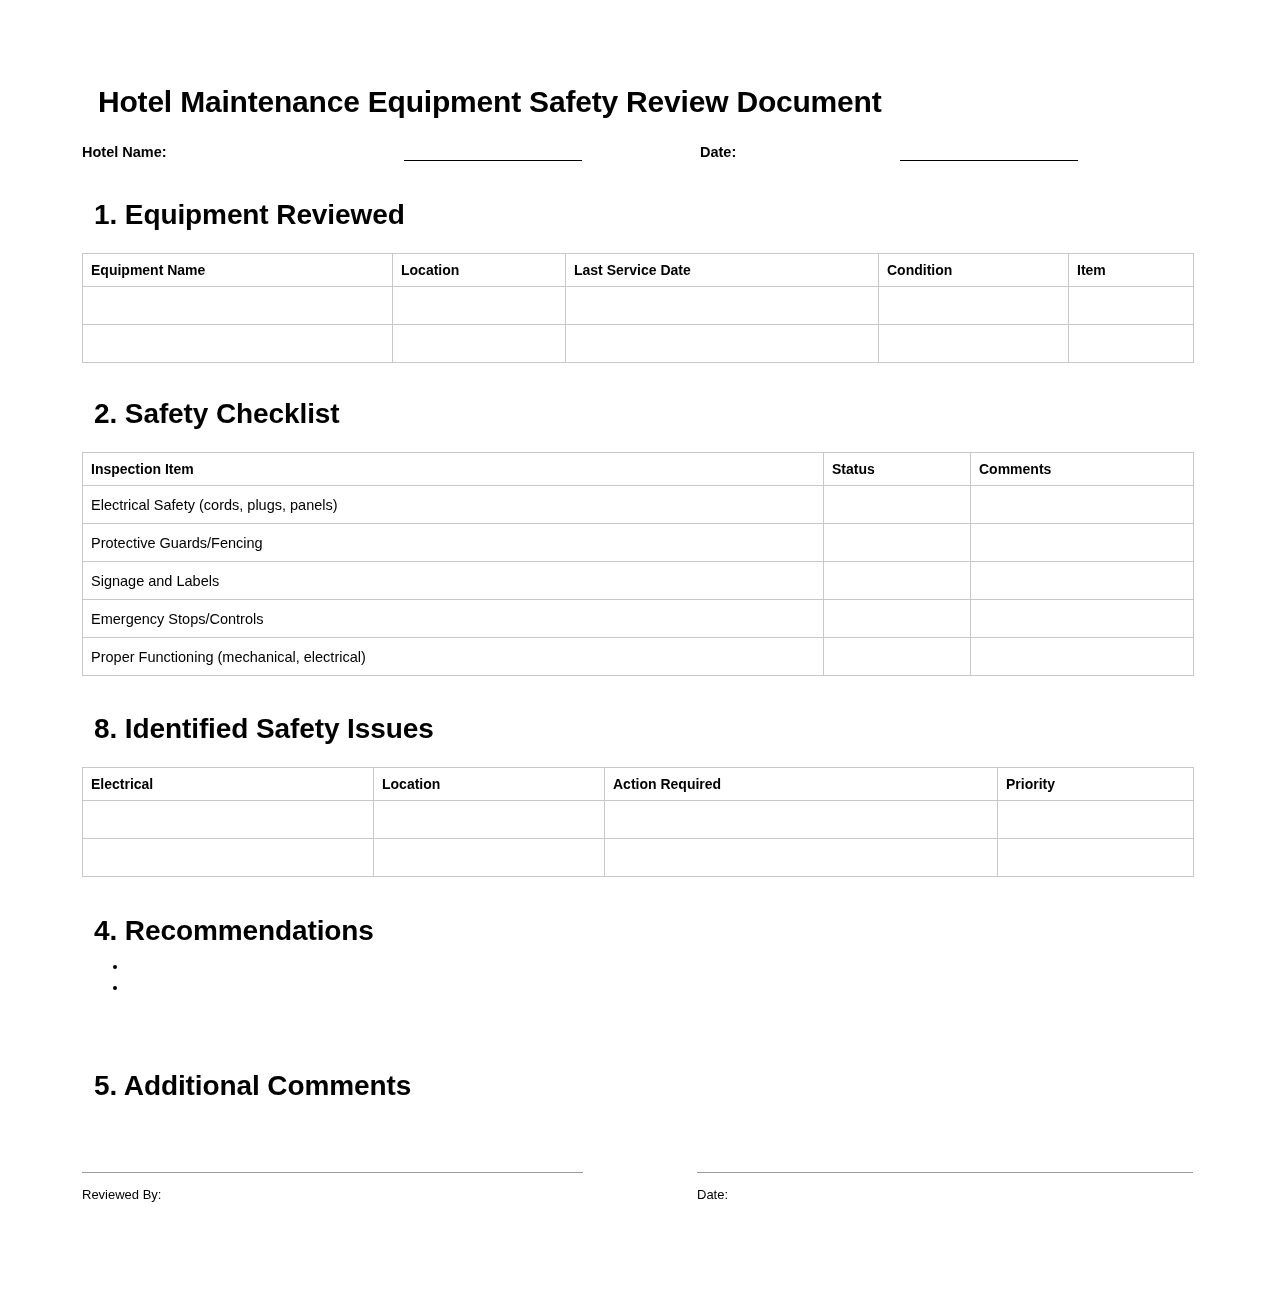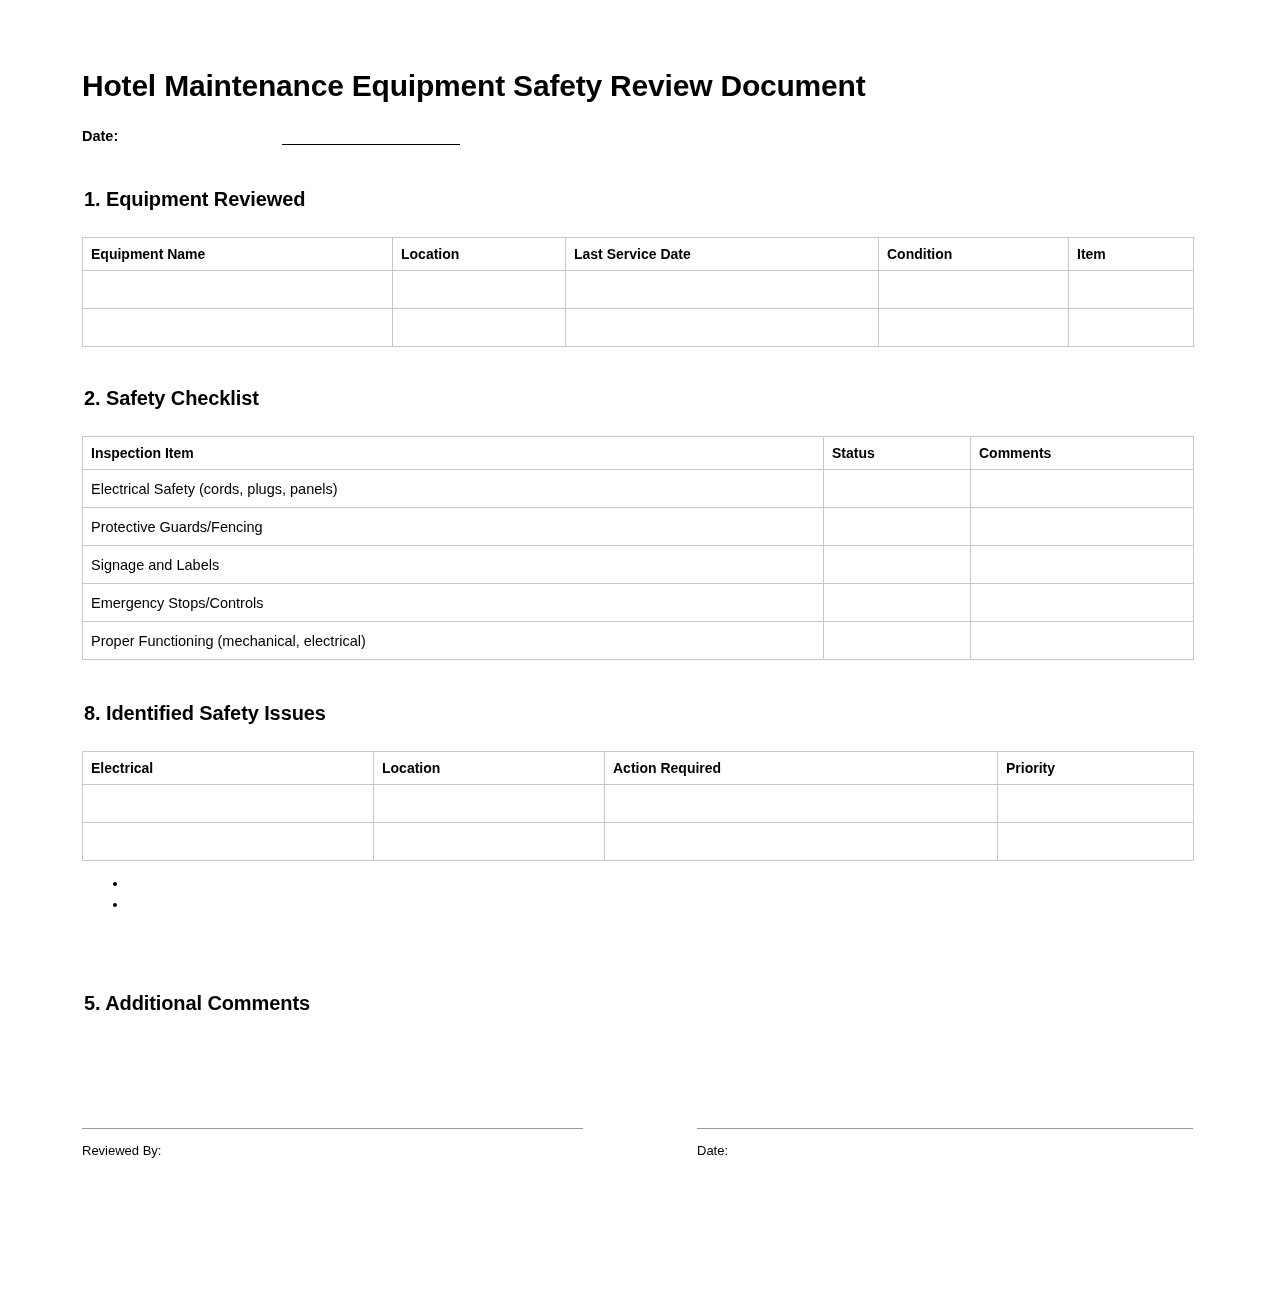--- a/index.html
+++ b/index.html
@@ -26,21 +26,21 @@
     left: 82px;
     top: 0;
     width: 1111px;
   }
 
   
   .doc-title {
     font-size: 30px;
     font-weight: bold;
     letter-spacing: -0.2px;
-    margin: 0;
+    margin: 16px;
     padding-top: 68px;
     line-height: 36px;
   }
 
   
   .meta {
     margin-top: 16px;
     display: block;
   }
   .meta-row {
@@ -64,25 +64,25 @@
   .meta-rule {
     display: inline-block;
     border-bottom: 1.5px solid #000;
     height: 14px;
   }
   .meta-rule.short { width: 178px; }
   .meta-rule.long { width: 178px; }
 
   
   .section-heading {
-    font-size: 20px;
+    font-size: 28px;
     font-weight: bold;
     letter-spacing: -0.1px;
     line-height: 26px;
-    margin: 2px;
+    margin: 12px;
   }
   .sec1-h { margin-top: 41px; }
   .sec2-h { margin-top: 38px; }
   .sec3-h { margin-top: 40px; }
   .sec4-h { margin-top: 41px; }
   .sec5-h { margin-top: 75px; }
 
   
   table.doc-table {
     border-collapse: collapse;
@@ -130,20 +130,21 @@
   
   .sign-block {
     position: absolute;
     left: 82px;
     top: 1128px;
     width: 1111px;
     display: flex;
   }
   .sign-col {
     display: block;
+    margin-top: 44px;
   }
   .sign-col.first { width: 615px; }
   .sign-col.second { width: 496px; }
   .sign-line {
     border-top: 1.2px solid #9a9a9a;
     height: 0;
   }
   .sign-line.a { width: 501px; }
   .sign-line.b { width: 496px; }
   .sign-label {
@@ -156,20 +157,24 @@
 </head>
 <body>
 
 <div class="page">
   <div class="content">
 
     <h1 class="doc-title">Hotel Maintenance Equipment Safety Review Document</h1>
 
     <div class="meta">
       <div class="meta-row">
+        <div class="meta-col left">
+          <span class="meta-label hotel">Hotel Name:</span>
+          <span class="meta-rule short"></span>
+        </div>
         <div class="meta-col">
           <span class="meta-label date">Date:</span>
           <span class="meta-rule long"></span>
         </div>
       </div>
     </div>
 
     <h2 class="section-heading sec1-h">1. Equipment Reviewed</h2>
 
     <table class="doc-table">
@@ -277,20 +282,21 @@
         </tr>
         <tr>
           <td></td>
           <td></td>
           <td></td>
           <td></td>
         </tr>
       </tbody>
     </table>
 
+    <h2 class="section-heading sec4-h">4. Recommendations</h2>
 
     <ul class="rec-list">
       <li></li>
       <li></li>
     </ul>
 
     <h2 class="section-heading sec5-h">5. Additional Comments</h2>
 
     <div style="height:70px;"></div>
 

